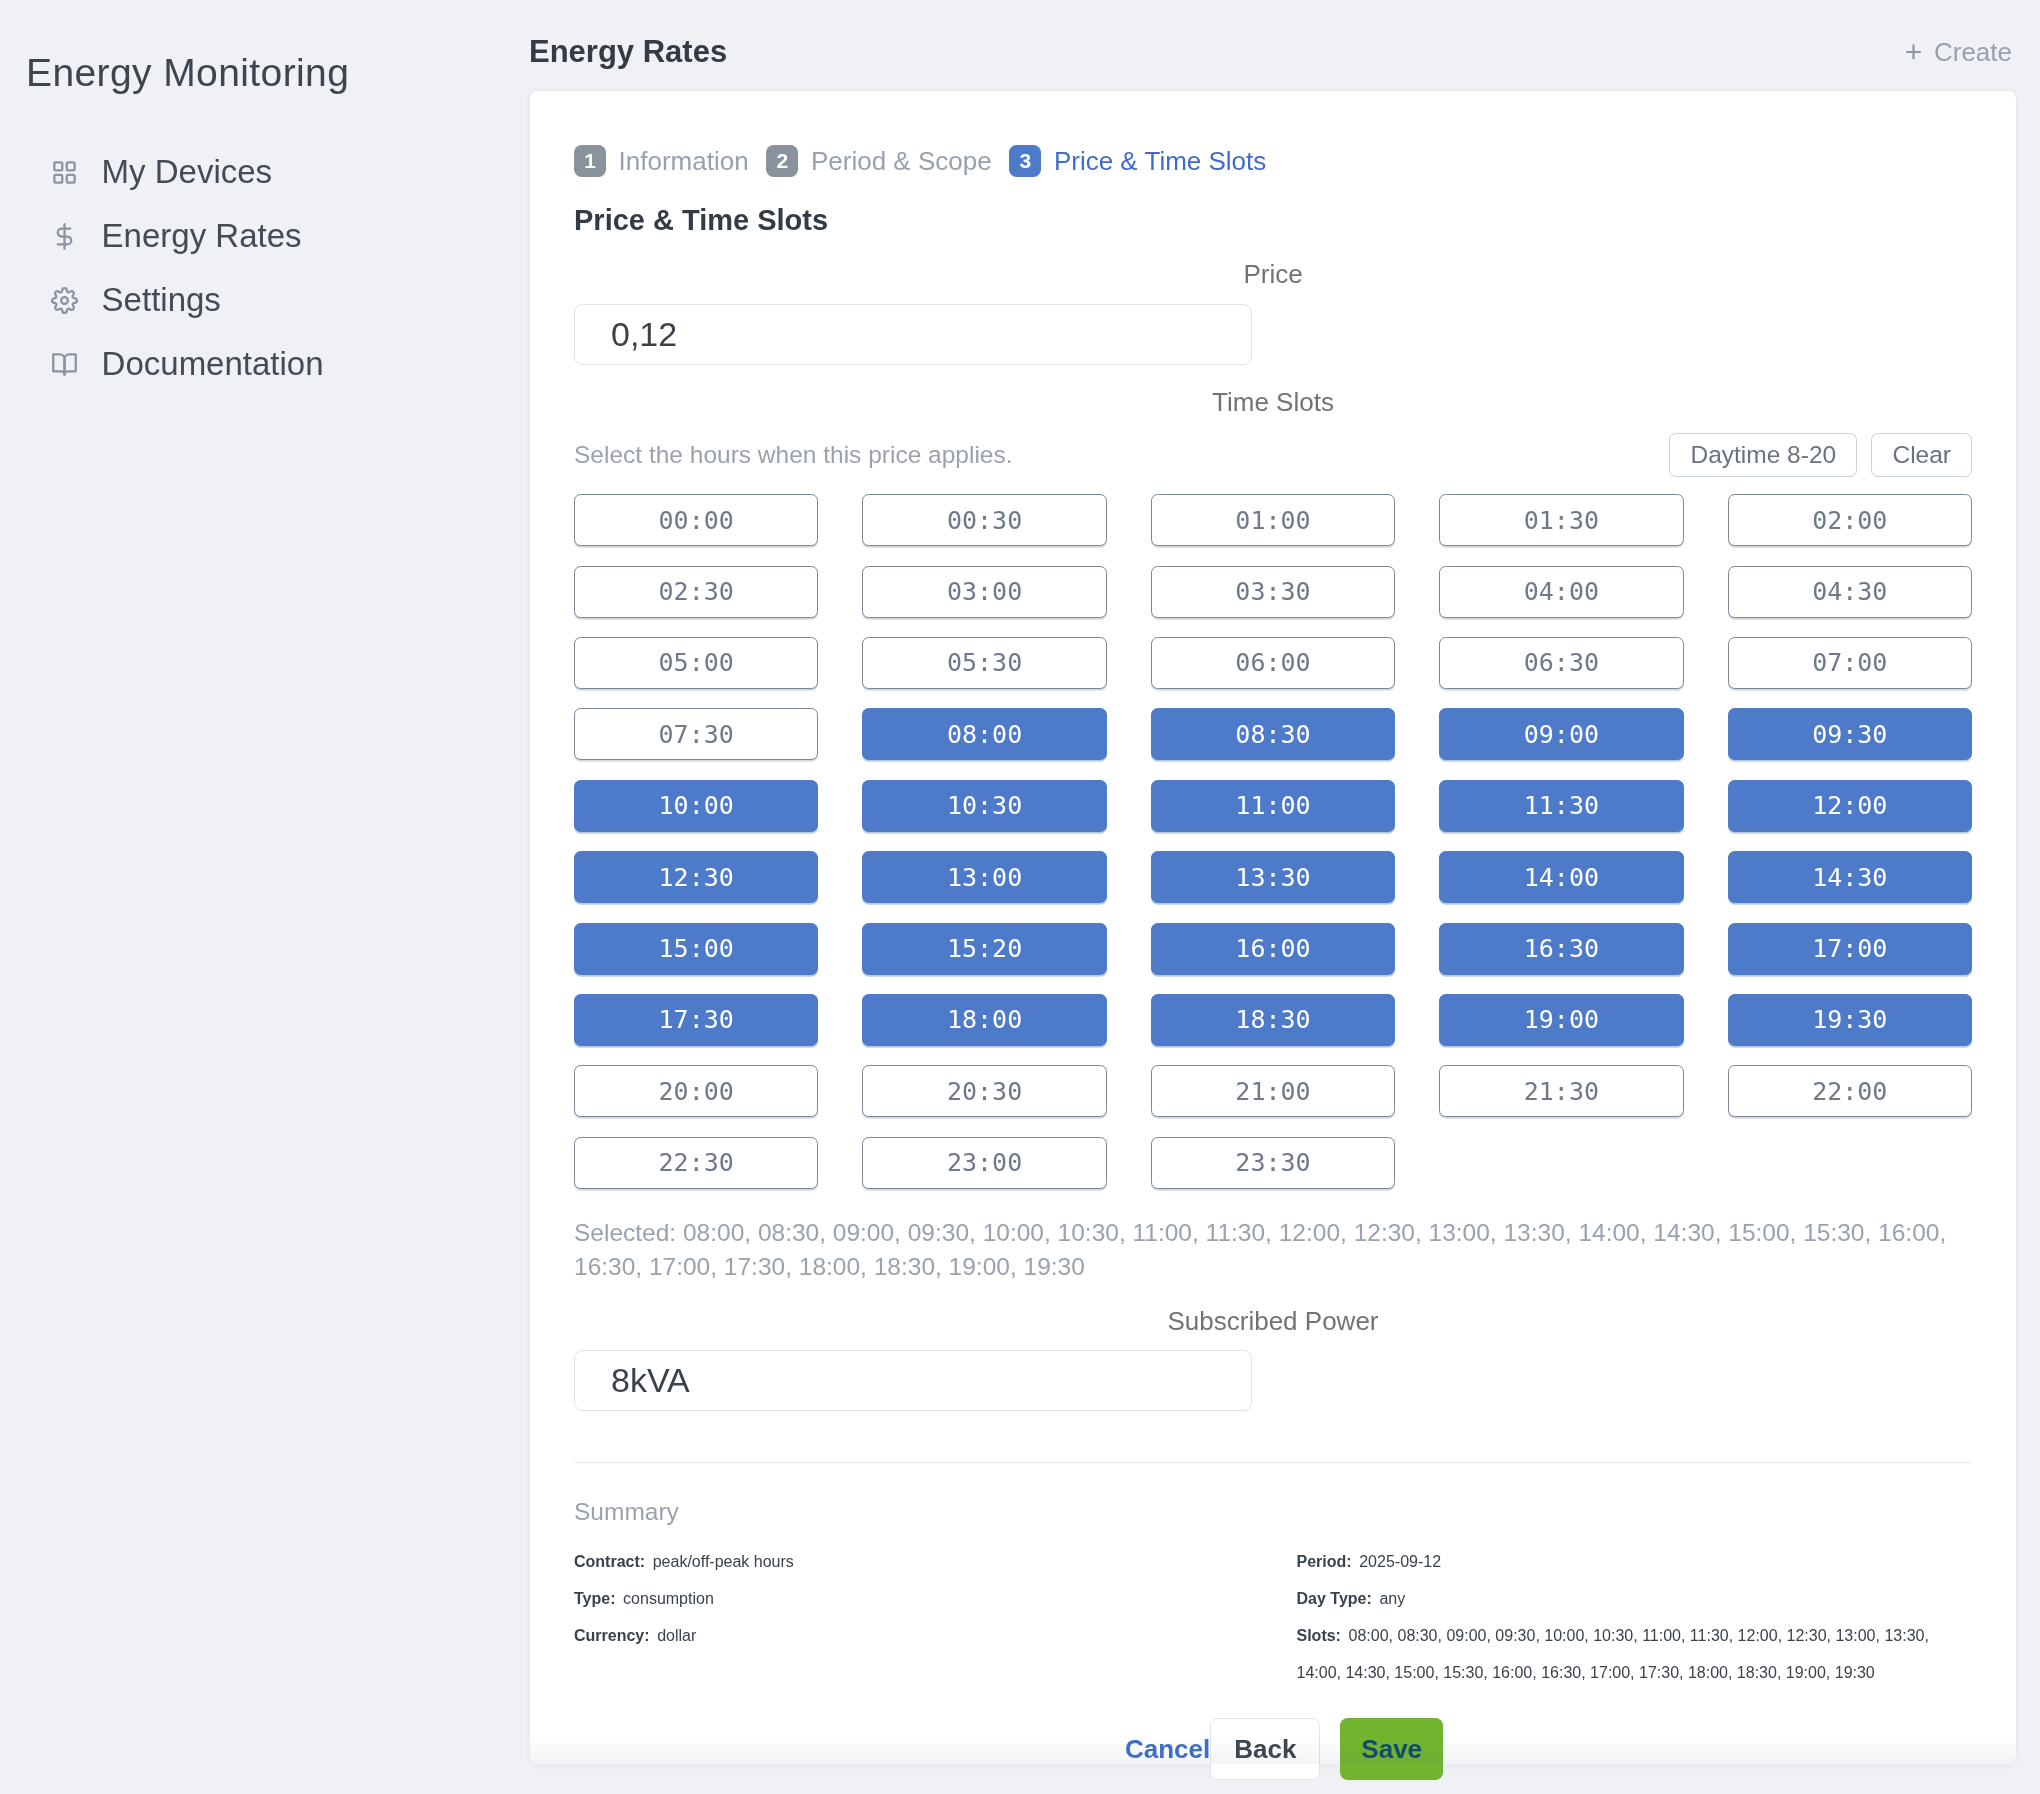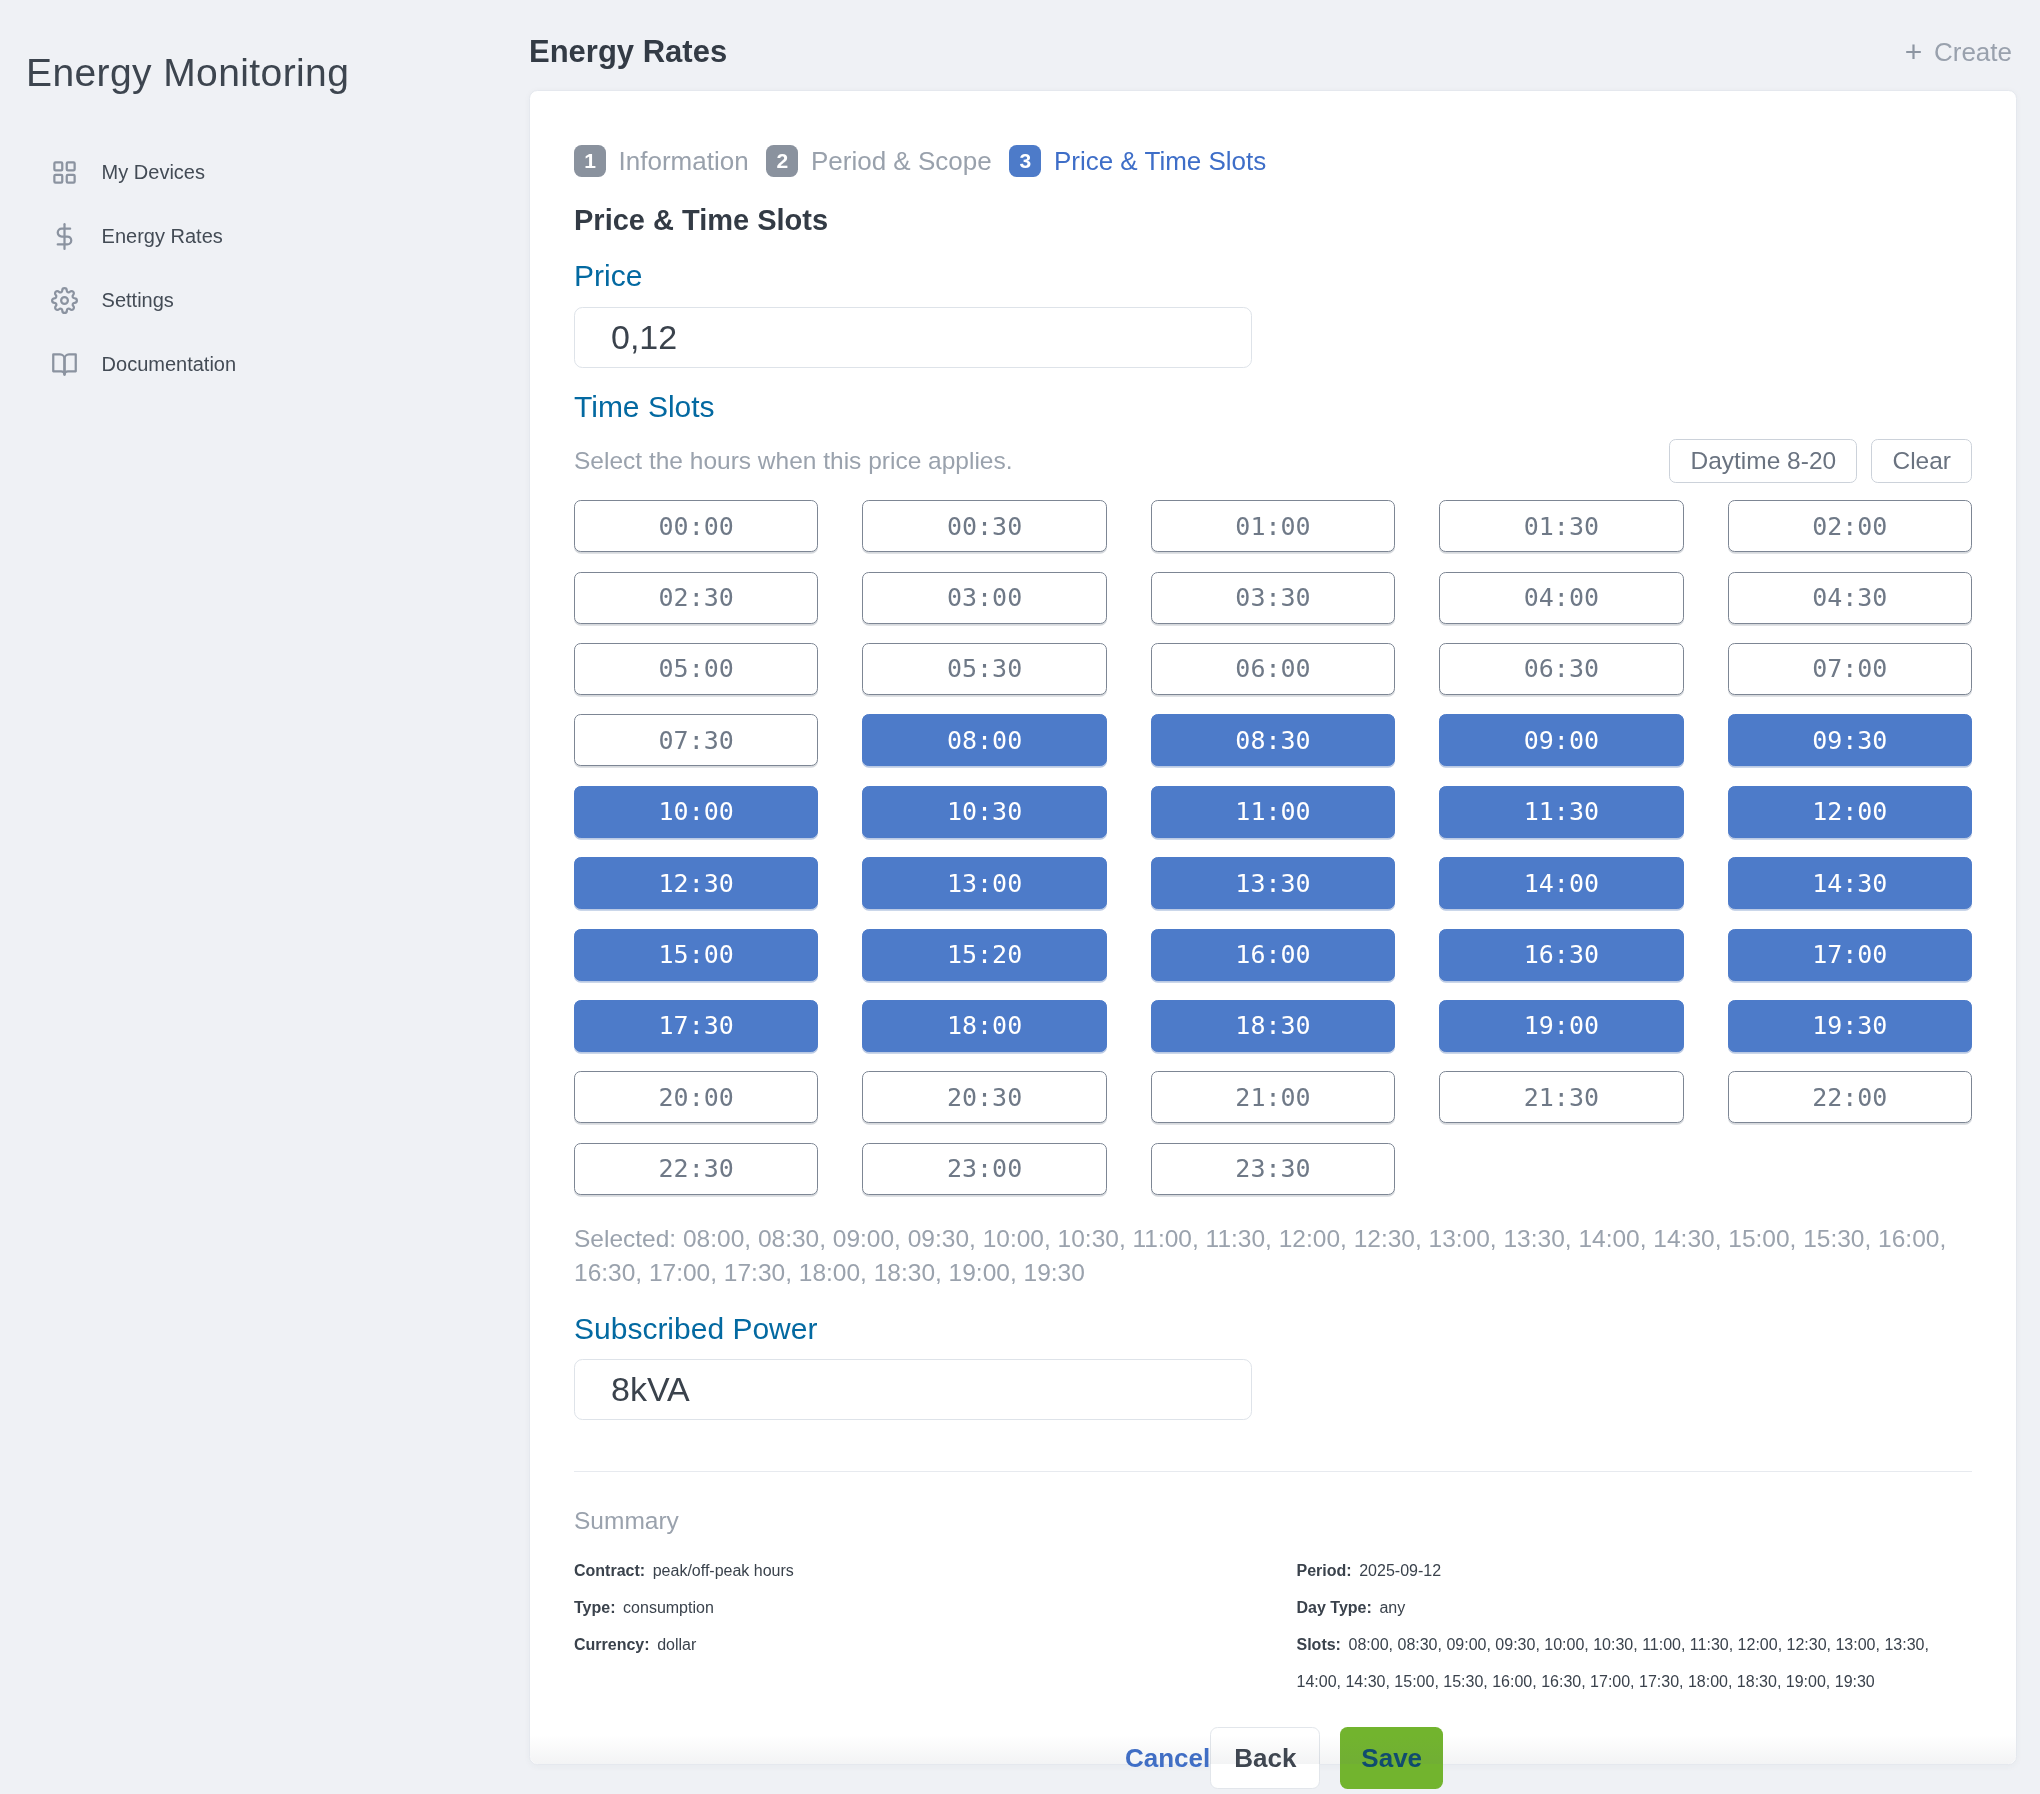--- a/index.html
+++ b/index.html
@@ -18,21 +18,21 @@
     position: absolute; left: 26px; top: 51px;
     font-size: 39px; font-weight: 500; color: #3d454f; letter-spacing: 0.4px;
   }
   .nav { position: absolute; left: 0; top: 140px; width: 100%; }
   .nav-item {
     display: flex; align-items: center; gap: 23.6px;
     height: 64px; padding-left: 51px; cursor: pointer;
   }
   .nav-icon { width: 27px; height: 27px; display: inline-flex; }
   .nav-icon svg { width: 27px; height: 27px; stroke: #8b93a0; fill: none; stroke-width: 2; stroke-linecap: round; stroke-linejoin: round; }
-  .nav-label { font-size: 20px; color: #434b55; }
+  .nav-label { font-size: 33px; color: #434b55; }
 
   
   .page-header {
     position: absolute; left: 529px; top: 34px; width: 1483px;
     display: flex; justify-content: space-between; align-items: center;
   }
   .page-title { font-size: 31px; font-weight: 600; color: #333b45; }
   .create-btn {
     display: flex; align-items: center; gap: 11.8px;
     background: none; border: none; cursor: pointer;
@@ -60,21 +60,21 @@
     width: 32px; height: 32px; border-radius: 7.6px; background: #8a929e;
     color: #fff; font-size: 21px; font-weight: 700;
     display: inline-flex; align-items: center; justify-content: center;
   }
   .step-label { font-size: 26px; color: #99a1ac; }
   .step.active .step-badge { background: #4d7bc9; }
   .step.active .step-label { color: #3e6ec8; }
 
   
   .section-title { margin-top: 27px; font-size: 29px; font-weight: 700; color: #333b45; }
-  .field-label { display: block; margin-top: 22px; font-size: 30px; color: #0369a1; }
+  .field-label { display: block; margin-top: 22px; font-size: 26px; color: #737373; text-align: center; }
   .text-input {
     display: block; margin-top: 13.5px; width: 678px; height: 61px;
     border: 1.7px solid #dee3e9; border-radius: 8.4px; background: #fff;
     padding: 0 36px; font-family: inherit; font-size: 34px; color: #3a424c;
   }
 
   .slots-toolbar {
     margin-top: 15px; display: flex; justify-content: space-between; align-items: center;
   }
   .hint { font-size: 24.5px; color: #9aa2ad; }

